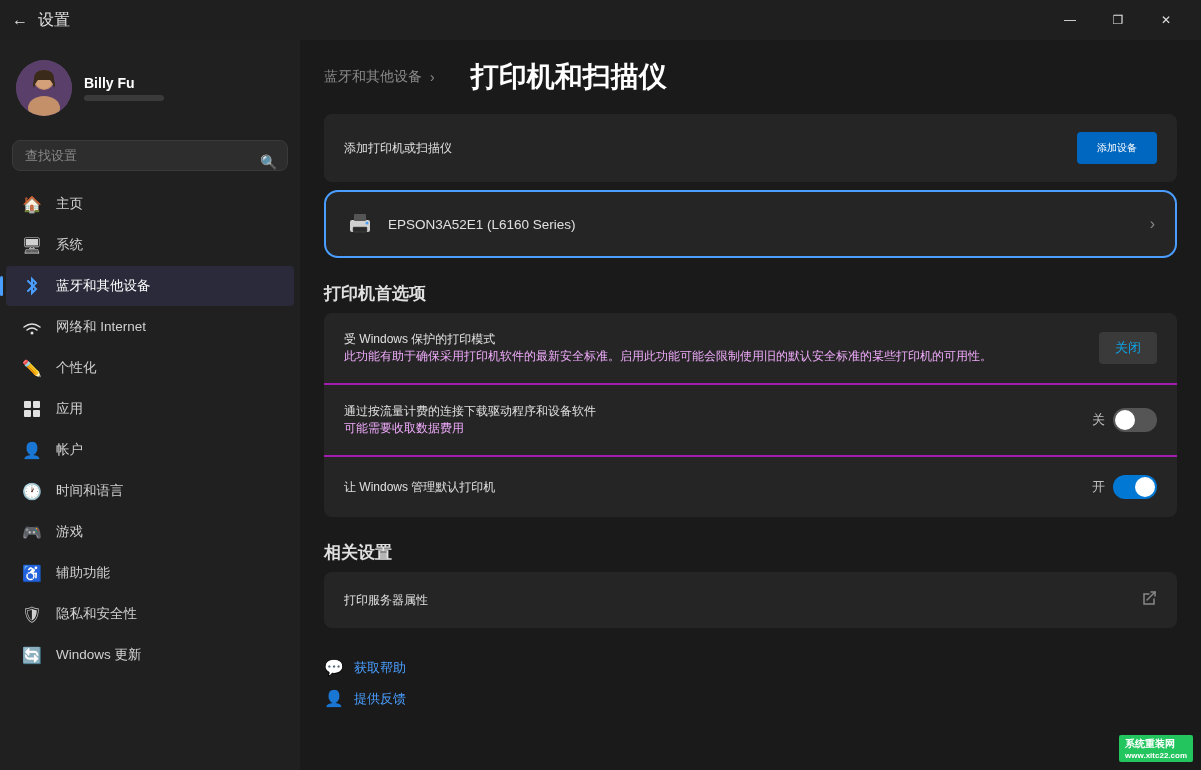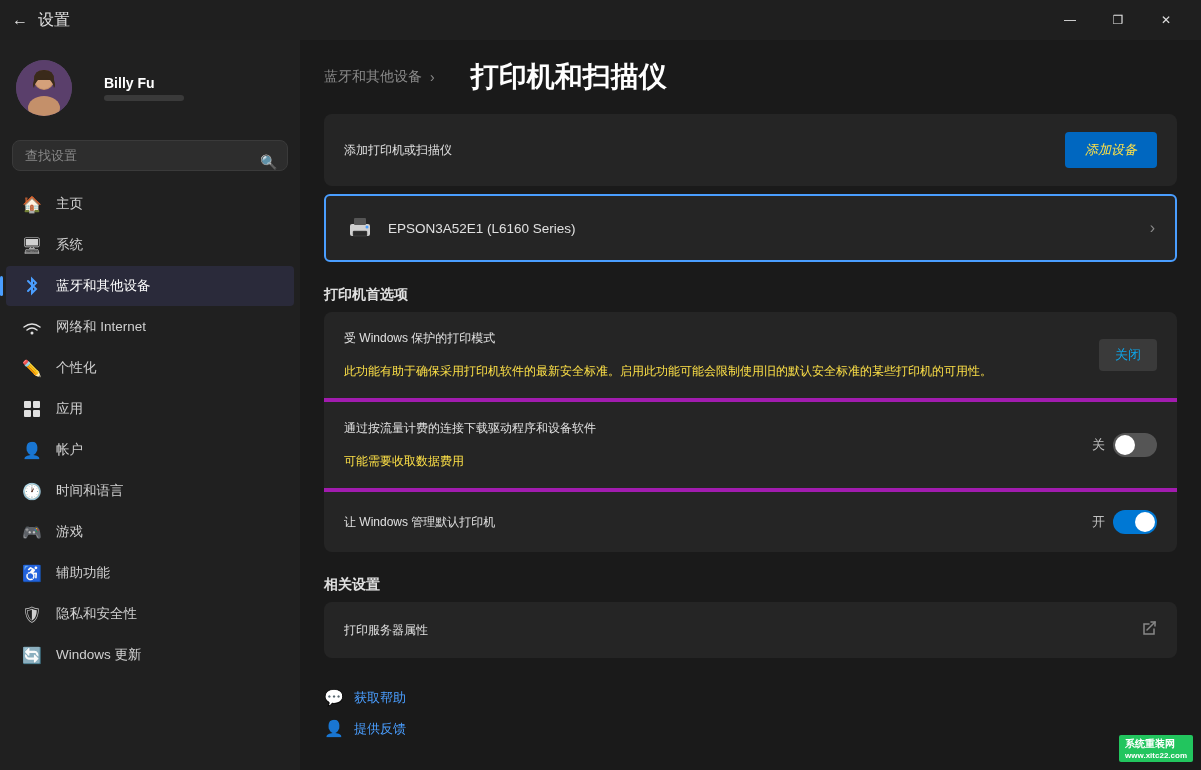--- a/index.html
+++ b/index.html
@@ -71,21 +71,20 @@
       background: #5a4a6b;
       flex-shrink: 0;
       overflow: hidden;
       display: flex;
       align-items: center;
       justify-content: center;
     }
     .avatar svg { width: 56px; height: 56px; }
     .user-info {
       flex: 1;
-      margin-left: 20px;
     }
     .username {
       font-size: 14px;
       font-weight: 600;
       color: #ffffff;
       margin-bottom: 4px;
     }
     .user-bar {
       width: 80px;
       height: 6px;
@@ -187,44 +186,43 @@
     .section-card {
       background: #252525;
       border-radius: 8px;
       margin-bottom: 8px;
     }
     .section-row {
       display: flex;
       align-items: center;
       justify-content: space-between;
       padding: 18px 20px;
-      border-bottom: 4px solid #a21caf;
+      border-bottom: 2px solid #a21caf;
     }
     .section-row:last-child { border-bottom: none; }
     .section-label {
       font-size: 12px;
       color: #e0e0e0;
       font-weight: 500;
     }
     .section-sub {
       font-size: 12px;
-      color: #fde047;
-      margin-top: 16px;
+      color: #f0abfc;
+      margin-top: 0;
     }
     
     .add-btn {
       background: #0067c0;
-      color: #fde047;
+      color: #ffffff;
       border: none;
       border-radius: 4px;
       padding: 9px 20px;
-      font-size: 13px;
+      font-size: 10px;
       cursor: pointer;
       white-space: nowrap;
-      font-style: italic;
     }
     
     .printer-row {
       display: flex;
       align-items: center;
       gap: 14px;
       padding: 18px 20px;
       cursor: pointer;
       position: relative;
     }
@@ -241,27 +239,27 @@
       font-size: 13.5px;
       color: #e0e0e0;
     }
     .chevron-right {
       color: #888;
       font-size: 16px;
     }
     
     .printer-card {
       border: 2px solid #4a9eff;
-      border-radius: 6px;
+      border-radius: 14px;
       background: #252525;
       margin-bottom: 8px;
     }
     
     .section-heading {
-      font-size: 14px;
+      font-size: 17px;
       font-weight: 600;
       color: #e0e0e0;
       padding: 16px 0 8px;
     }
     
     .close-btn {
       background: #3a3a3a;
       color: #0ea5e9;
       border: none;
       border-radius: 4px;

